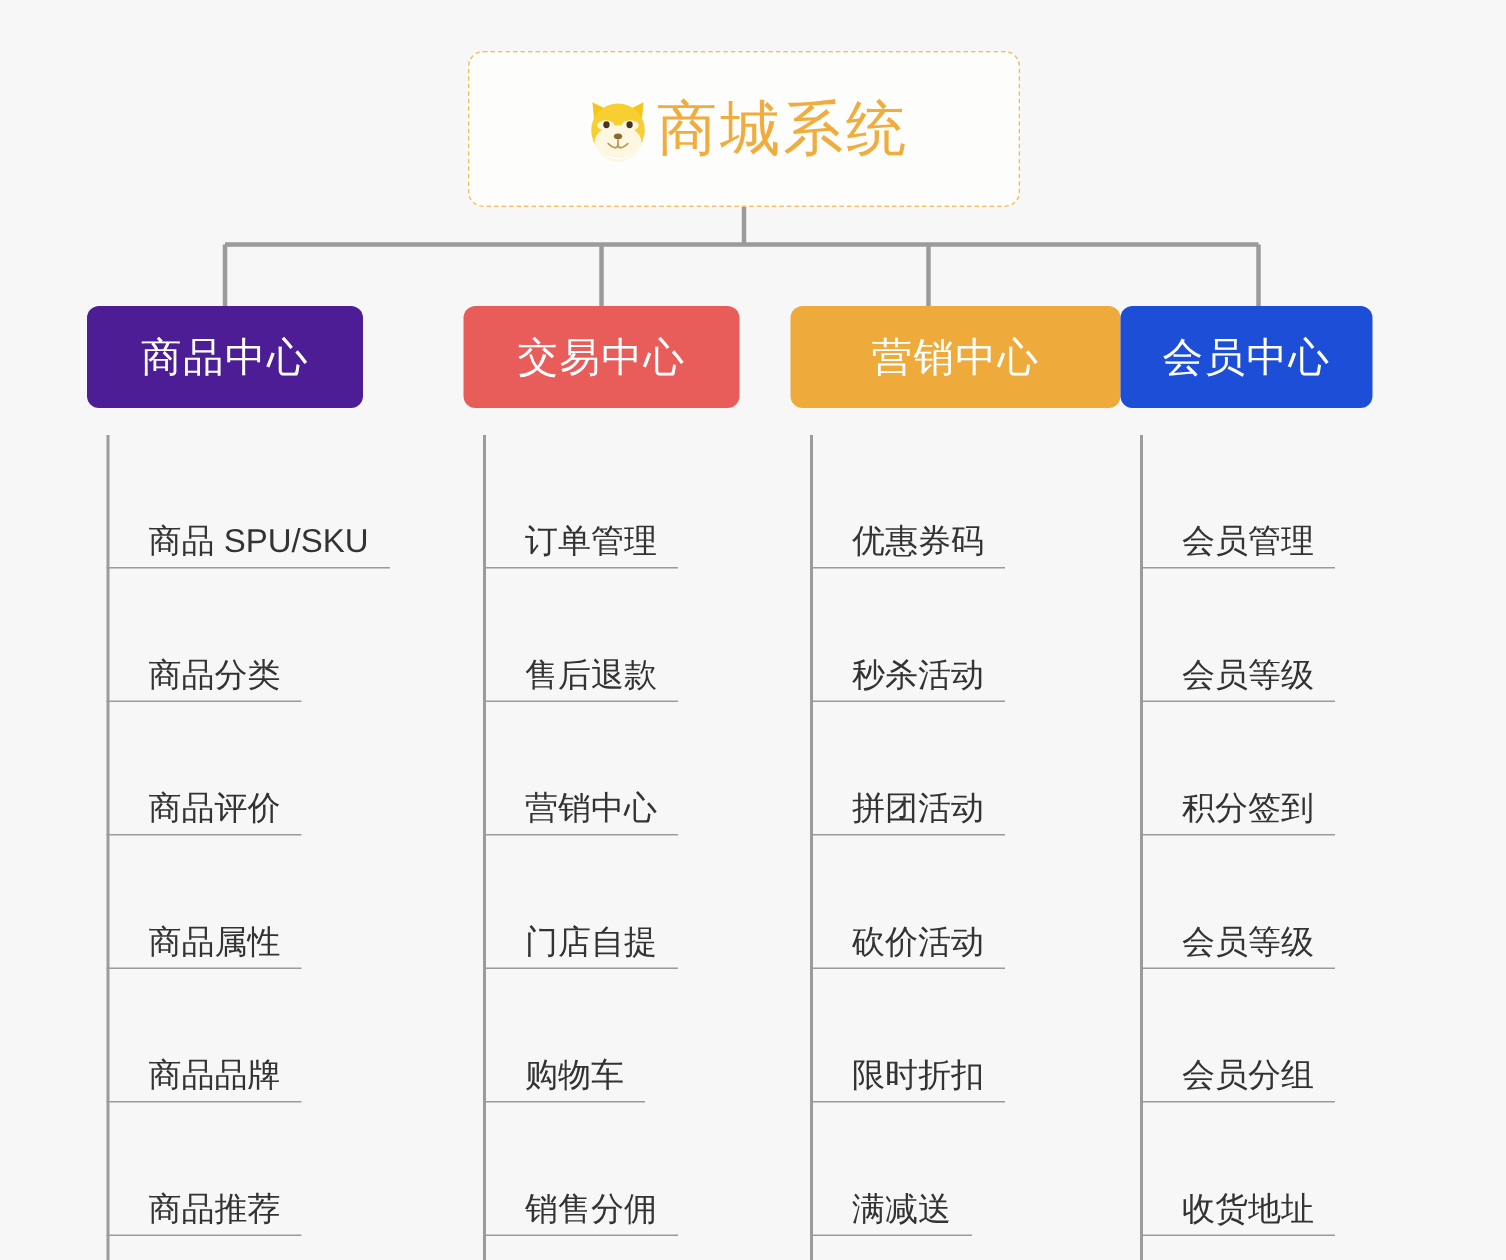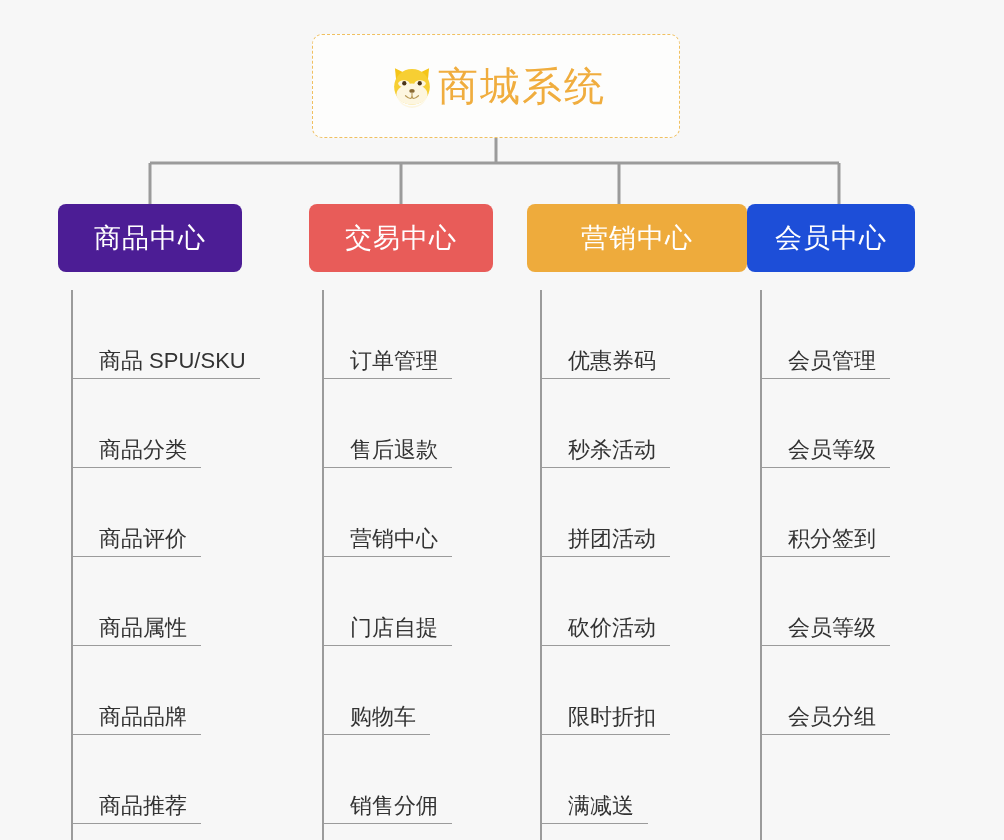--- a/index.html
+++ b/index.html
@@ -246,16 +246,19 @@
       </div>
       <div class="leaf-item">
         <span class="leaf-label">积分签到</span>
       </div>
       <div class="leaf-item">
         <span class="leaf-label">会员等级</span>
       </div>
       <div class="leaf-item">
         <span class="leaf-label">会员分组</span>
       </div>
+      <div class="leaf-item">
+        <span class="leaf-label">收货地址</span>
+      </div>
     </div>
   </div>
 
 </div>
 
 </body></html>

